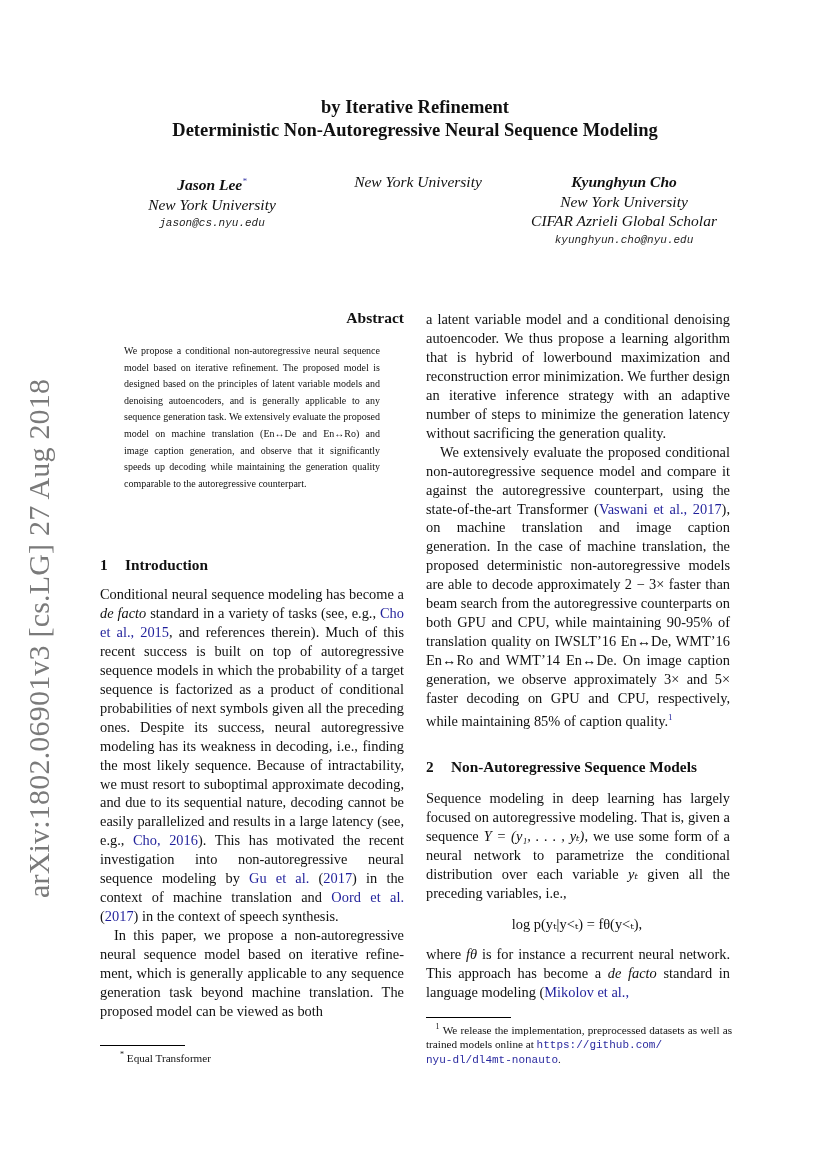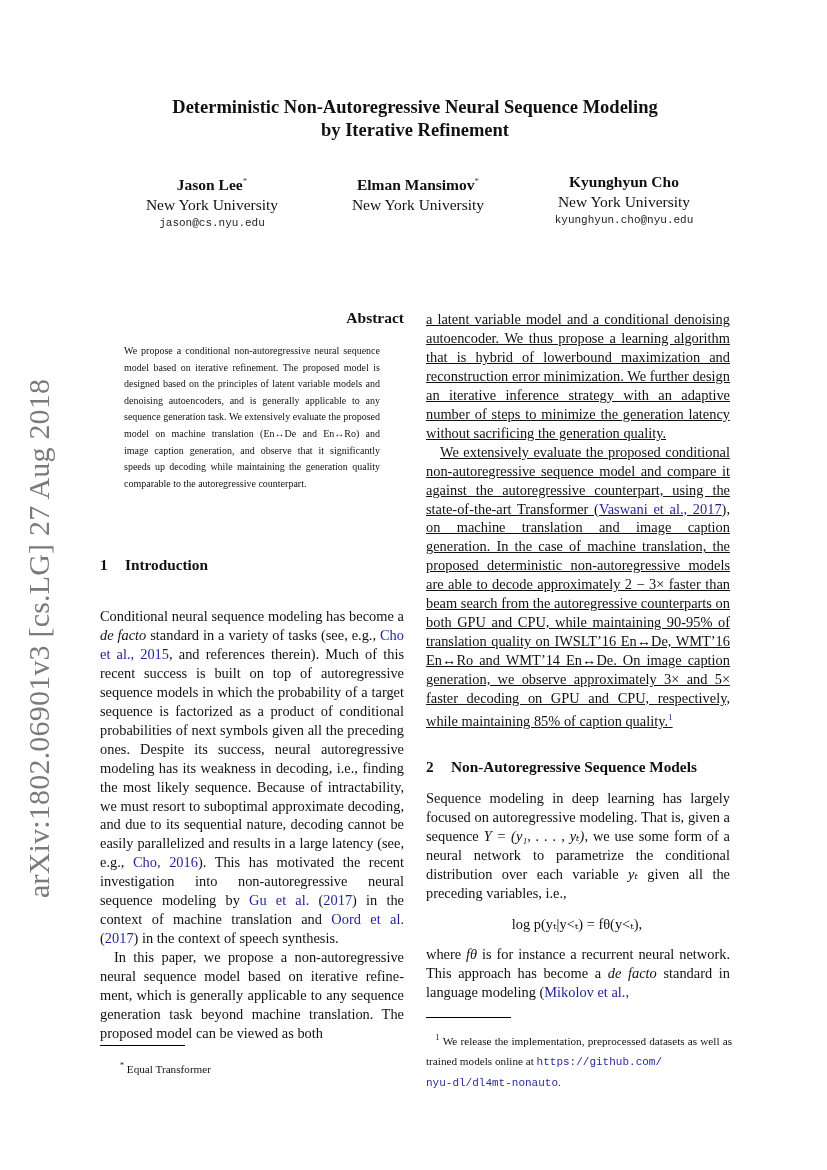--- a/index.html
+++ b/index.html
@@ -1,89 +1,89 @@
 <!DOCTYPE html>
 <html><head>
 <meta charset="utf-8">
 <style>
   html, body { margin: 0; padding: 0; background: #ffffff; }
   body { width: 827px; height: 1170px; position: relative; overflow: hidden;
          font-family: "Liberation Serif", "DejaVu Serif", serif; color: #111; }
   .title { position: absolute; left: 100px; top: 96px; width: 630px; text-align: center;
            font-weight: bold; font-size: 18.5px; line-height: 23px; }
   .authors { position: absolute; top: 172px; left: 100px; width: 640px; }
-  .author { position: absolute; text-align: center; font-size: 15.5px; line-height: 19.5px; }
+  .author { position: absolute; text-align: center; font-size: 15.5px; line-height: 19.5px; font-style: italic; }
   .author .name { font-weight: bold; }
   .author .sup { color: #3a3aa8; font-size: 9px; vertical-align: 6px; font-weight: normal; }
   .author .mono { font-family: "Liberation Mono", "DejaVu Sans Mono", monospace; font-size: 11px; color: #222; }
   .arxiv { position: absolute; left: 22px; top: 898px; transform-origin: 0 0; transform: rotate(-90deg);
            font-size: 30px; color: #7a7a7a; white-space: nowrap; letter-spacing: 0.2px; }
   .abs-head { position: absolute; left: 100px; top: 309px; width: 304px; text-align: right;
               font-weight: bold; font-size: 15.5px; }
   .abstract { position: absolute; left: 124px; top: 343px; width: 256px; font-size: 10px;
               line-height: 16.6px; text-align: justify; hyphens: manual; }
   .col { position: absolute; width: 304px; font-size: 14.4px; line-height: 18.95px; text-align: justify; }
   .col p { margin: 0; }
   .col p.indent { text-indent: 14px; }
   .sec { position: absolute; font-weight: bold; font-size: 15.3px; }
   .sec .num { display: inline-block; width: 25px; }
   .cite { color: #1f1f9a; }
   .math { font-style: italic; }
   .eq { position: absolute; left: 424px; top: 916px; width: 306px; text-align: center; font-size: 14.4px; }
   .fn-rule { position: absolute; height: 1px; background: #000; width: 85px; }
-  .fn { position: absolute; font-size: 11.2px; line-height: 20px; margin-top: 8px; }
+  .fn { position: absolute; font-size: 11.2px; line-height: 14px; }
   .fn .mono { font-family: "Liberation Mono", "DejaVu Sans Mono", monospace; color: #2a2aa0; font-size: 11px; }
   .fnsup { font-size: 8px; vertical-align: 5px; }
   .sup-link { color: #2a2aa0; font-size: 9px; vertical-align: 6px; }
 </style>
 </head>
 <body>
 
 <div class="title">
+  <div>by Iterative Refinement</div>
   <div>Deterministic Non-Autoregressive Neural Sequence Modeling</div>
-  <div>by Iterative Refinement</div>
 </div>
 
 <div class="authors">
   <div class="author" style="left:22px; top:0; width:180px;">
     <div><span class="name">Jason Lee</span><span class="sup">*</span></div>
     <div>New York University</div>
     <div class="mono">jason@cs.nyu.edu</div>
   </div>
   <div class="author" style="left:218px; top:0; width:200px;">
-    <div><span class="name">Elman Mansimov</span><span class="sup">*</span></div>
     <div>New York University</div>
   </div>
   <div class="author" style="left:418px; top:0; width:212px;">
     <div><span class="name">Kyunghyun Cho</span></div>
     <div>New York University</div>
+    <div>CIFAR Azrieli Global Scholar</div>
     <div class="mono">kyunghyun.cho@nyu.edu</div>
   </div>
 </div>
 
 <div class="arxiv">arXiv:1802.06901v3  [cs.LG]  27 Aug 2018</div>
 
 <div class="abs-head">Abstract</div>
 <div class="abstract">We propose a conditional non-autoregressive neural sequence model based on iterative re­finement. The proposed model is designed based on the principles of latent variable mod­els and denoising autoencoders, and is gen­erally applicable to any sequence generation task. We extensively evaluate the proposed model on machine translation (En↔De and En↔Ro) and image caption generation, and observe that it significantly speeds up decod­ing while maintaining the generation quality comparable to the autoregressive counterpart.</div>
 
 <div class="sec" style="left:100px; top:556px;">
   <span class="num">1</span><span>Introduction</span>
 </div>
 
-<div class="col" style="left:100px; top:607px;">
+<div class="col" style="left:100px; top:585px;">
   <p><span>Conditional neural sequence modeling has be­come a </span><em>de facto</em><span> standard in a variety of tasks (see, e.g., </span><span class="cite">Cho et al., 2015</span><span>, and references therein). Much of this recent success is built on top of au­toregressive sequence models in which the proba­bility of a target sequence is factorized as a prod­uct of conditional probabilities of next symbols given all the preceding ones. Despite its success, neural autoregressive modeling has its weakness in decoding, i.e., finding the most likely sequence. Because of intractability, we must resort to sub­optimal approximate decoding, and due to its se­quential nature, decoding cannot be easily paral­lelized and results in a large latency (see, e.g., </span><span class="cite">Cho, 2016</span><span>). This has motivated the recent investiga­tion into non-autoregressive neural sequence mod­eling by </span><span class="cite">Gu et al.</span><span> (</span><span class="cite">2017</span><span>) in the context of machine translation and </span><span class="cite">Oord et al.</span><span> (</span><span class="cite">2017</span><span>) in the context of speech synthesis.</span></p>
   <p class="indent">In this paper, we propose a non-autoregressive neural sequence model based on iterative refine­ment, which is generally applicable to any se­quence generation task beyond machine transla­tion. The proposed model can be viewed as both</p>
 </div>
 
 <div class="fn-rule" style="left:100px; top:1045px;"></div>
 <div class="fn" style="left:120px; top:1048px;">
   <span class="fnsup">*</span>&nbsp;<span>Equal Transformer</span>
 </div>
 
-<div class="col" style="left:426px; top:310px;text-decoration:underline;">
+<div class="col" style="left:426px; top:310px;">
   <p>a latent variable model and a conditional denois­ing autoencoder. We thus propose a learning algo­rithm that is hybrid of lowerbound maximization and reconstruction error minimization. We further design an iterative inference strategy with an adap­tive number of steps to minimize the generation latency without sacrificing the generation quality.</p>
   <p class="indent"><span>We extensively evaluate the proposed condi­tional non-autoregressive sequence model and compare it against the autoregressive counterpart, using the state-of-the-art Transformer (</span><span class="cite">Vaswani et al., 2017</span><span>), on machine translation and im­age caption generation. In the case of ma­chine translation, the proposed deterministic non-autoregressive models are able to decode approx­imately 2 − 3× faster than beam search from the autoregressive counterparts on both GPU and CPU, while maintaining 90-95% of translation quality on IWSLT’16 En↔De, WMT’16 En↔Ro and WMT’14 En↔De. On image caption genera­tion, we observe approximately 3× and 5× faster decoding on GPU and CPU, respectively, while maintaining 85% of caption quality.</span><span class="sup-link">1</span></p>
 </div>
 
 <div class="sec" style="left:426px; top:758px;">
   <span class="num">2</span><span>Non-Autoregressive Sequence Models</span>
 </div>
 
 <div class="col" style="left:426px; top:789px;">
   <p><span>Sequence modeling in deep learning has largely focused on autoregressive modeling. That is, given a sequence </span><span class="math">Y = (y₁, . . . , yₜ)</span><span>, we use some form of a neural network to parametrize the con­ditional distribution over each variable </span><span class="math">yₜ</span><span> given all the preceding variables, i.e.,</span></p>

